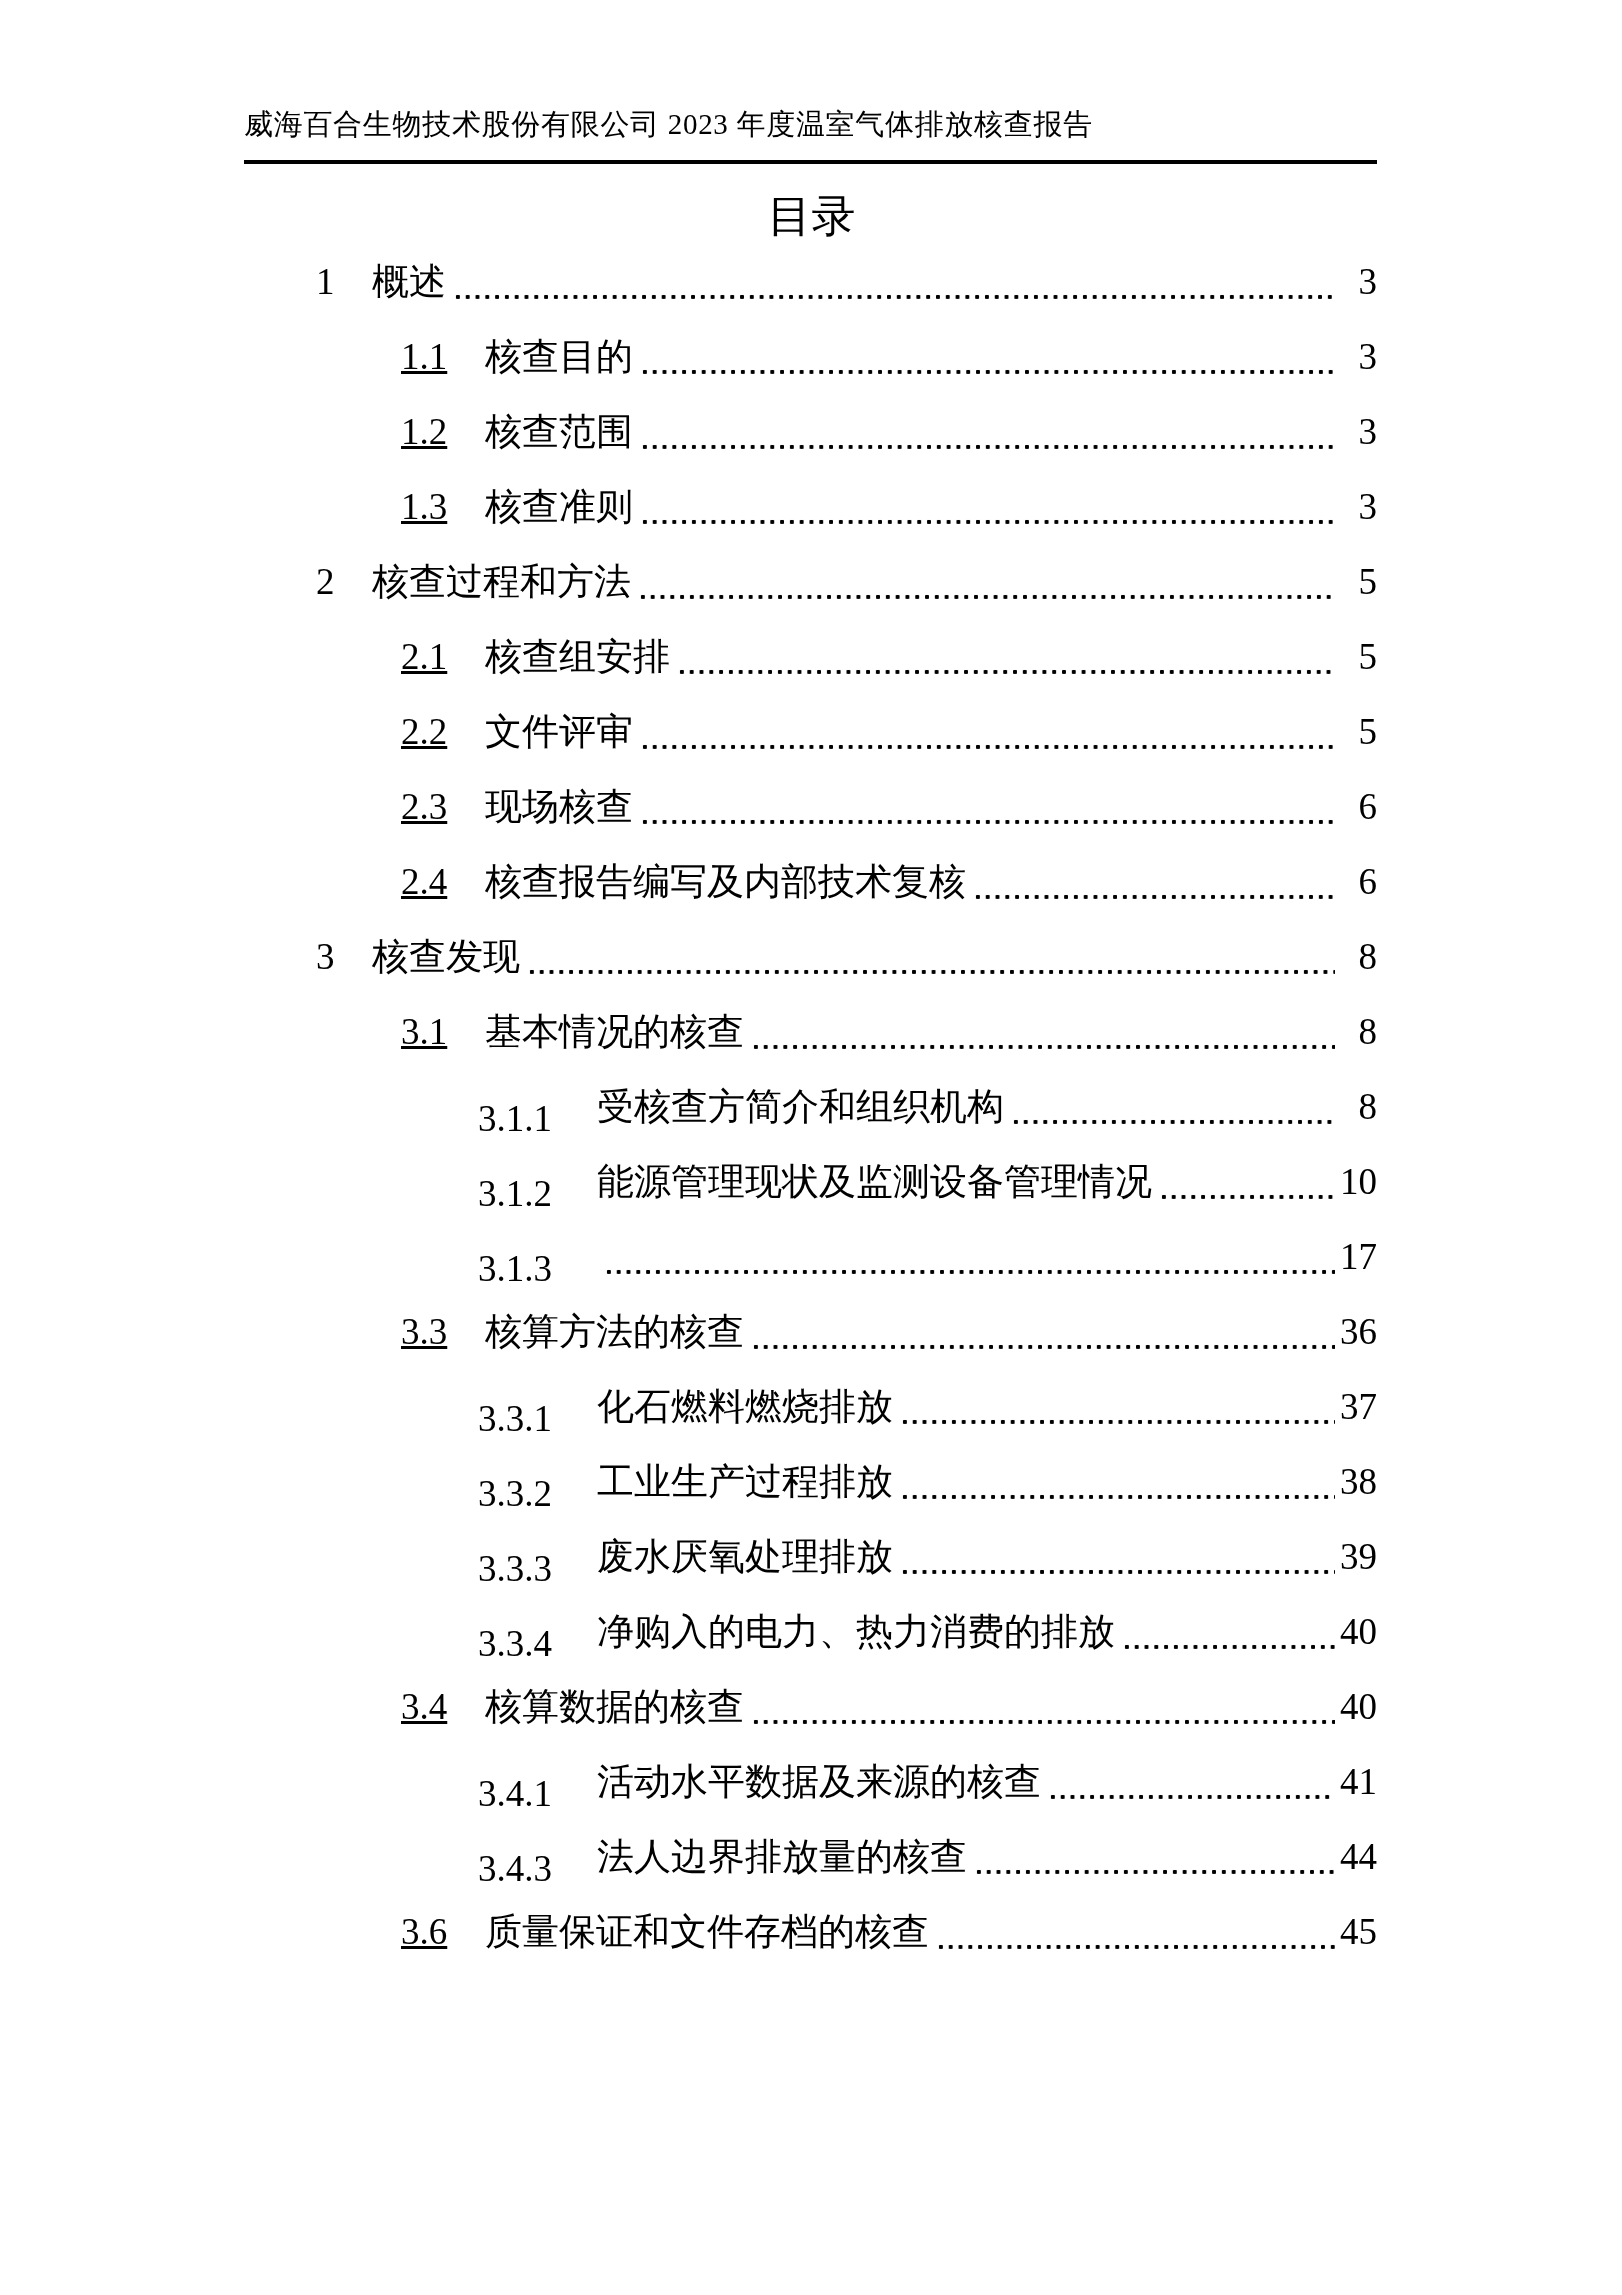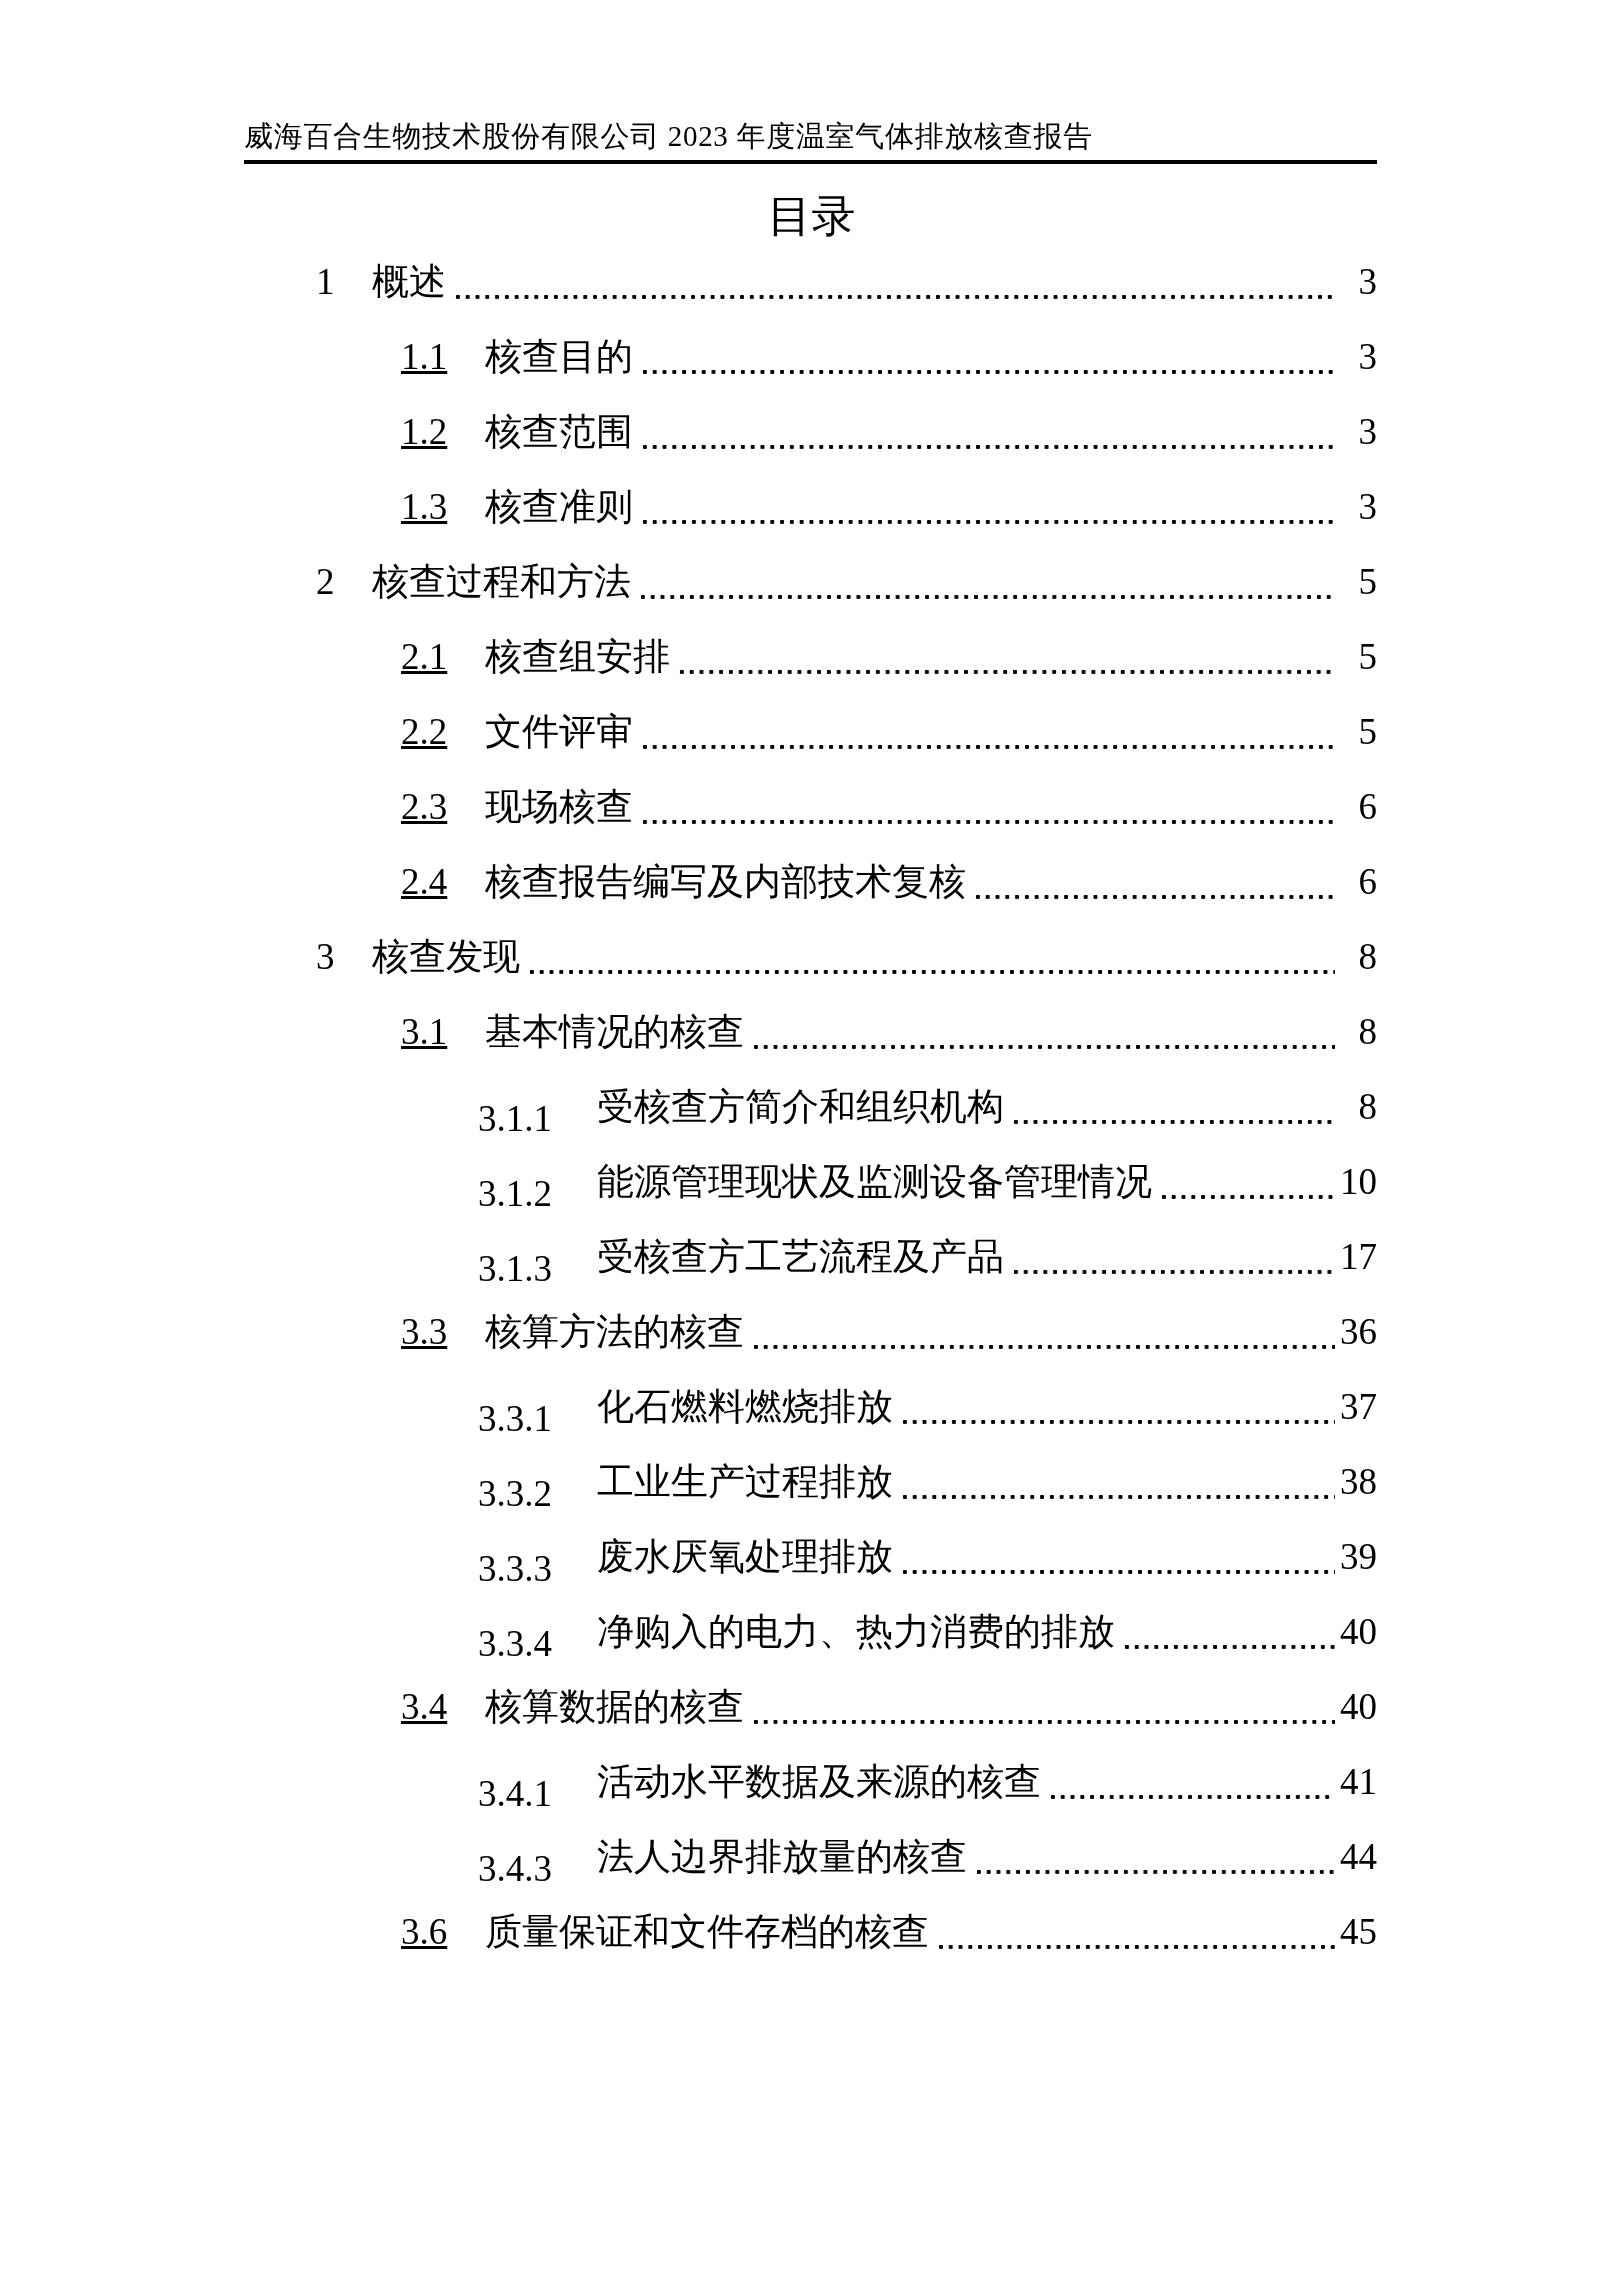--- a/index.html
+++ b/index.html
@@ -5,21 +5,21 @@
   html,body{margin:0;padding:0;background:#fff;}
   .page{
     position:relative;
     width:1623px;height:2295px;
     background:#ffffff;
     color:#000;
     font-family:"Liberation Serif","DejaVu Serif",serif;
     overflow:hidden;
   }
   .doc-header{
-    position:absolute;top:120px;left:244px;width:1133px;
+    position:absolute;top:108px;left:244px;width:1133px;
     font-size:29px;line-height:1.15;letter-spacing:0.7px;
     white-space:nowrap;
   }
   .header-rule{
     position:absolute;top:160px;left:244px;width:1133px;height:3.9px;
     background:#000;
   }
   .toc-title{
     position:absolute;top:192px;left:0;width:100%;margin:0;
     text-align:center;font-size:44px;font-weight:normal;line-height:1.15;
@@ -131,21 +131,20 @@
     <span class="page-num">8</span>
   </div>
       <div class="toc-row lvl3">
     <span class="num">3.1.2</span>
     <span class="label">能源管理现状及监测设备管理情况</span>
     <span class="leader"></span>
     <span class="page-num">10</span>
   </div>
       <div class="toc-row lvl3">
     <span class="num">3.1.3</span>
-    <span class="label">受核查方工艺流程及产品</span>
     <span class="leader"></span>
     <span class="page-num">17</span>
   </div>
       <div class="toc-row lvl2">
     <span class="num">3.3</span>
     <span class="label">核算方法的核查</span>
     <span class="leader"></span>
     <span class="page-num">36</span>
   </div>
       <div class="toc-row lvl3">

